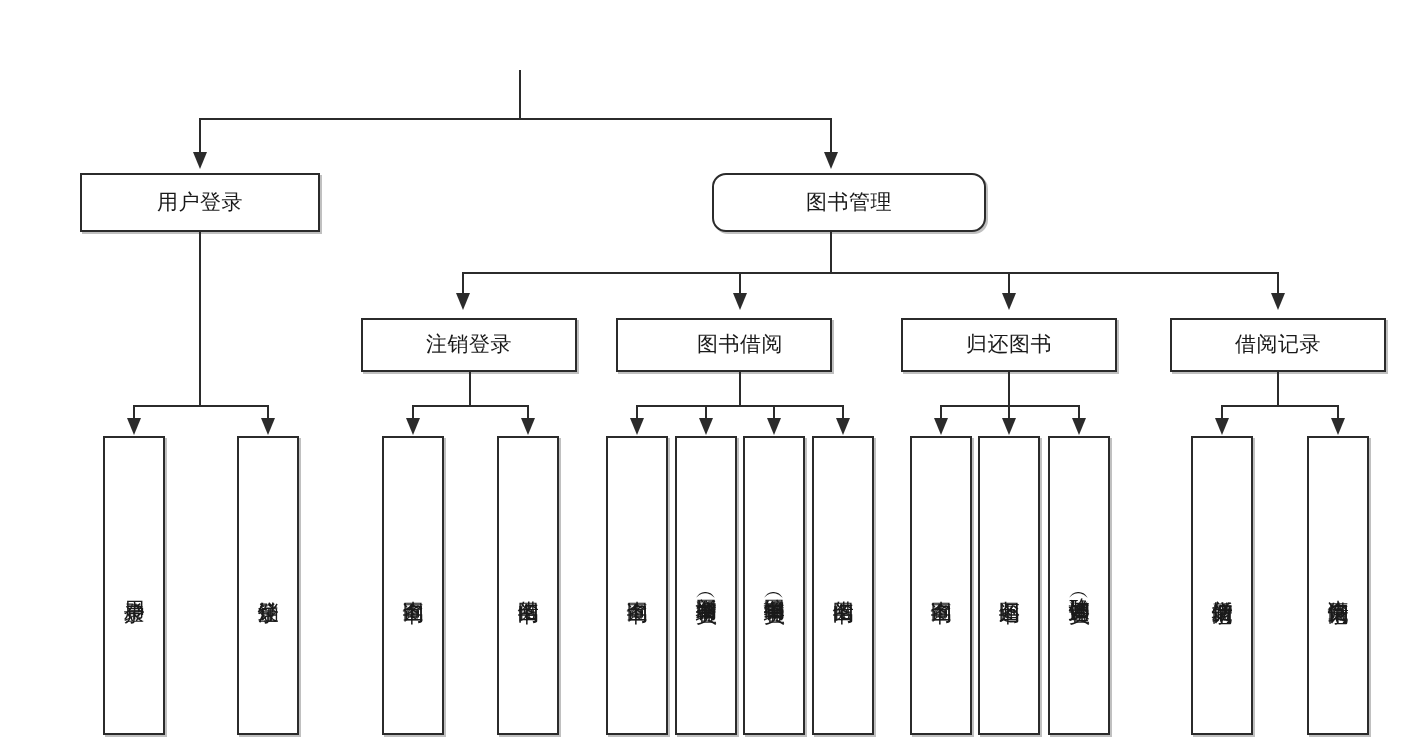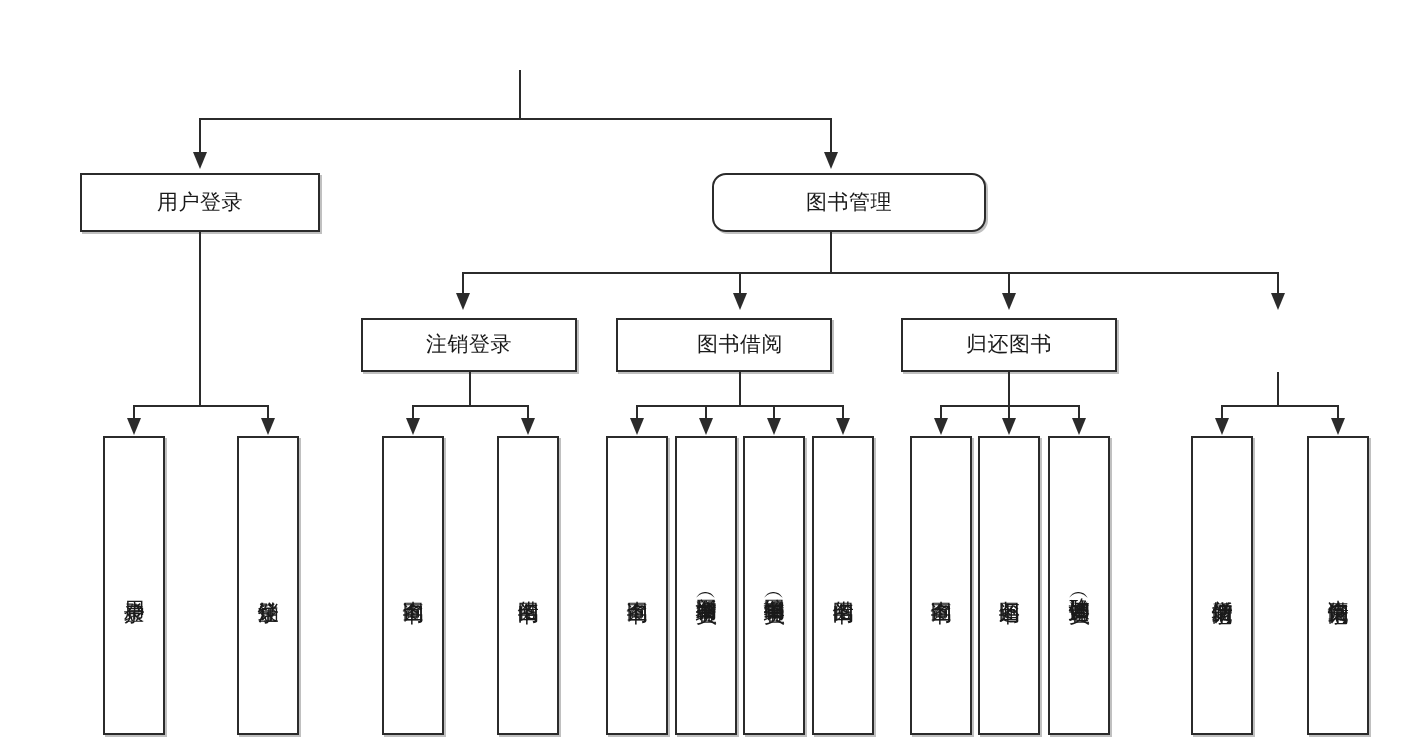--- a/index.html
+++ b/index.html
@@ -118,20 +118,23 @@
 
   <div class="node h-node" style="left:361px; top:318px; width:216px; height:54px;">
     <span>注销登录</span>
   </div>
   <div class="node h-node" style="left:616px; top:318px; width:216px; height:54px;padding-left:32px;">
     <span>图书借阅</span>
   </div>
   <div class="node h-node" style="left:901px; top:318px; width:216px; height:54px;">
     <span>归还图书</span>
   </div>
+  <div class="node h-node" style="left:1170px; top:318px; width:216px; height:54px;">
+    <span>借阅记录</span>
+  </div>
 
   <div class="edge v" style="left:469px; top:372px; height:33px;"></div>
   <div class="edge h" style="left:412px; top:405px; width:115px;"></div>
   <div class="edge v" style="left:412px; top:405px; height:14px;"></div>
   <div class="arrow" style="left:406px; top:418px;"></div>
   <div class="edge v" style="left:527px; top:405px; height:14px;"></div>
   <div class="arrow" style="left:521px; top:418px;"></div>
 
   <div class="edge v" style="left:739px; top:372px; height:33px;"></div>
   <div class="edge h" style="left:636px; top:405px; width:206px;"></div>

